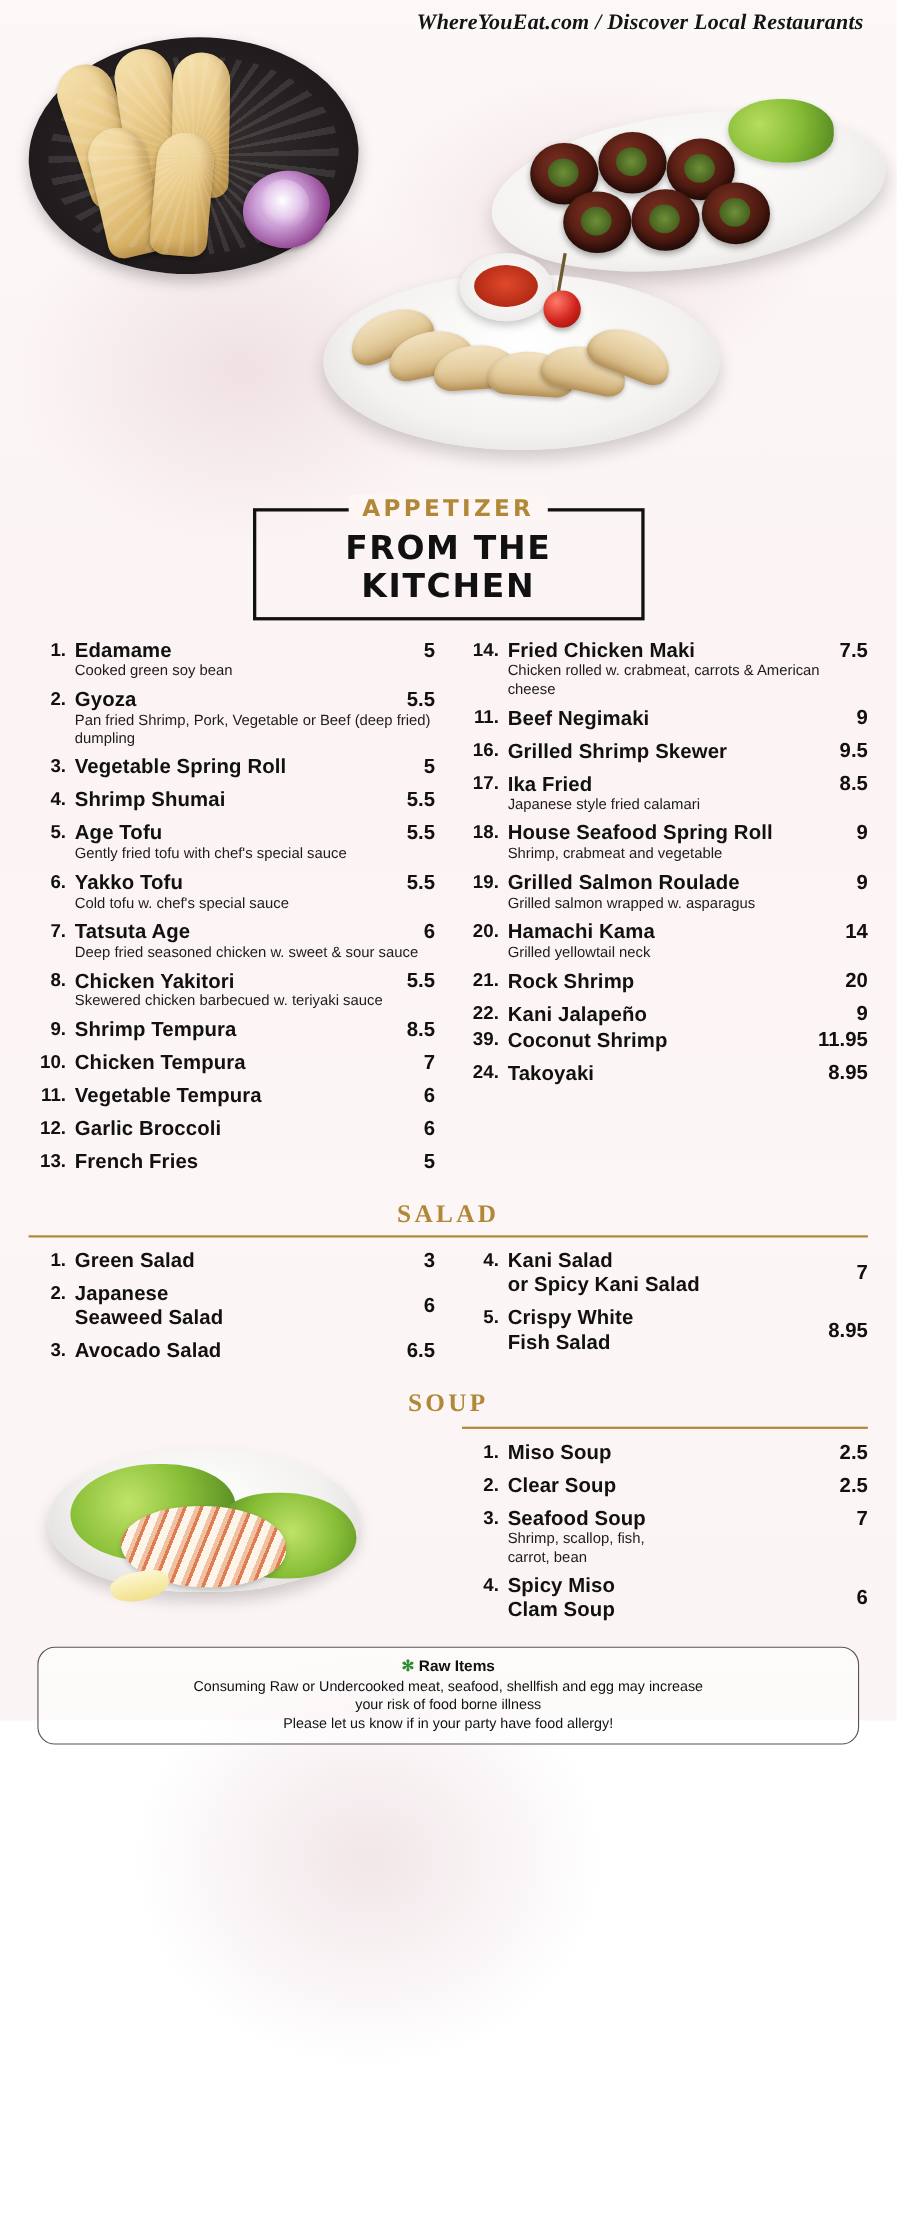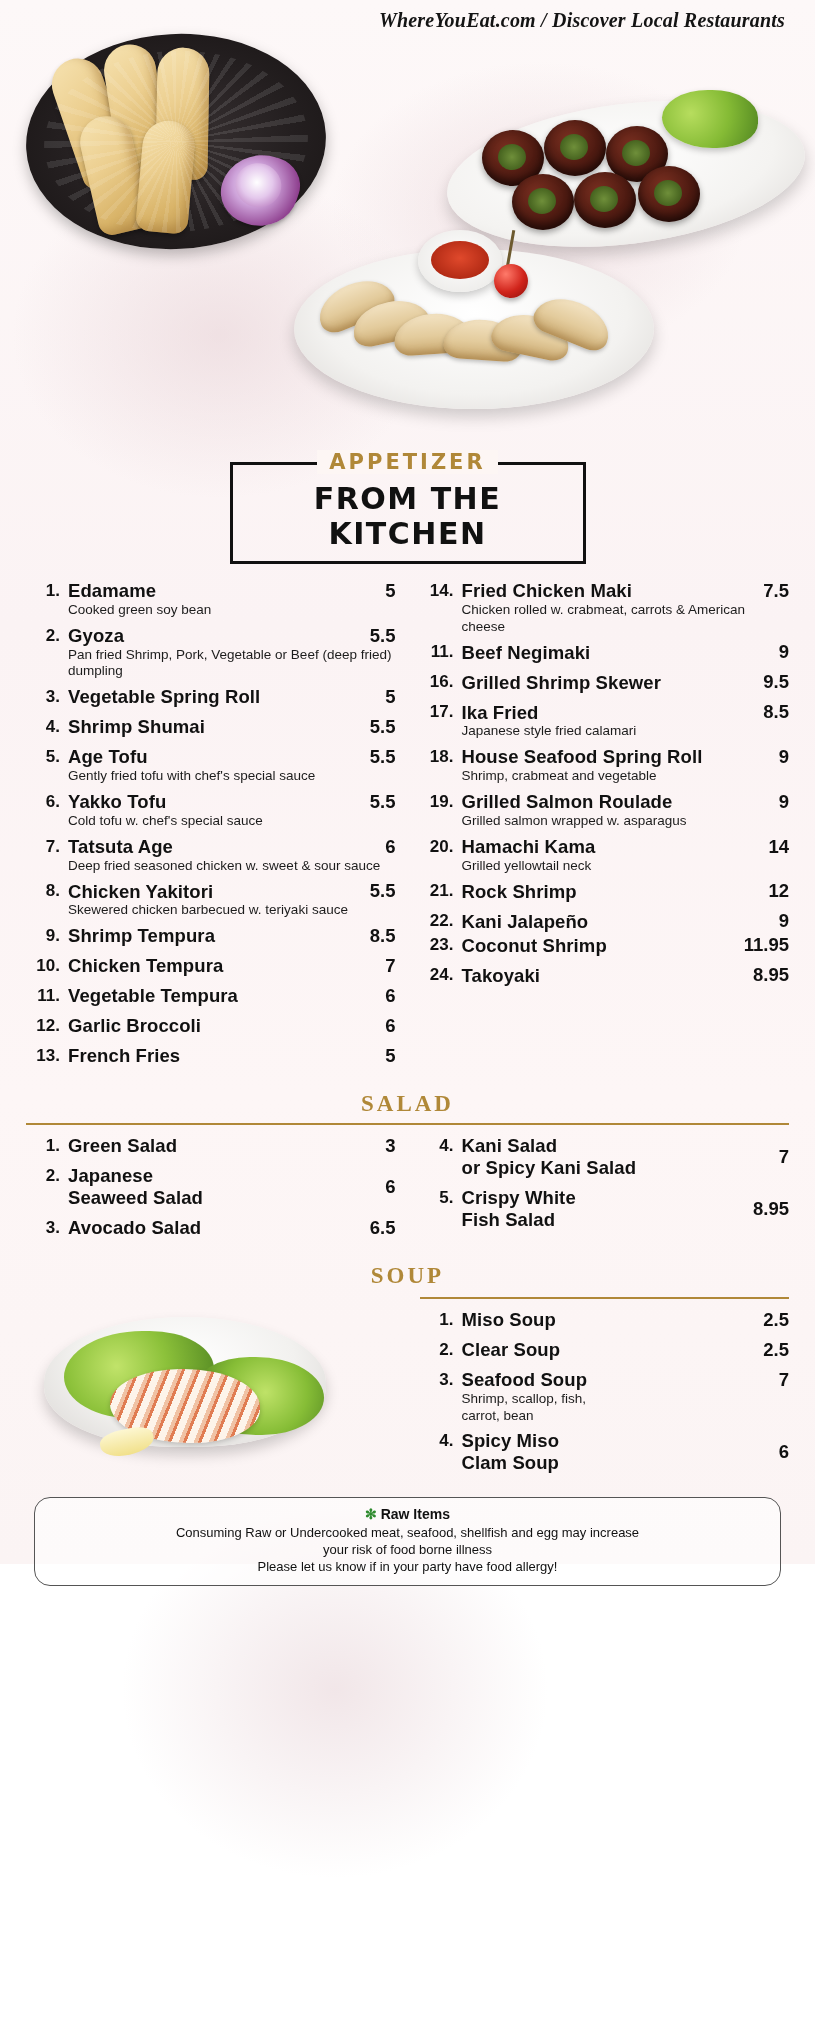--- a/index.html
+++ b/index.html
@@ -599,37 +599,37 @@
           </div>
           <div class="desc">Grilled yellowtail neck</div>
         </div>
       </div>
 
       <div class="item gap">
         <div class="num">21.</div>
         <div class="body">
           <div class="nameline">
             <span class="nm">Rock Shrimp</span>
-            <span class="pr">12</span>
+            <span class="pr">20</span>
           </div>
         </div>
       </div>
 
       <div class="item">
         <div class="num">22.</div>
         <div class="body">
           <div class="nameline">
             <span class="nm">Kani Jalapeño</span>
             <span class="pr">9</span>
           </div>
         </div>
       </div>
 
       <div class="item gap">
-        <div class="num">23.</div>
+        <div class="num">39.</div>
         <div class="body">
           <div class="nameline">
             <span class="nm">Coconut Shrimp</span>
             <span class="pr">11.95</span>
           </div>
         </div>
       </div>
 
       <div class="item gap">
         <div class="num">24.</div>

